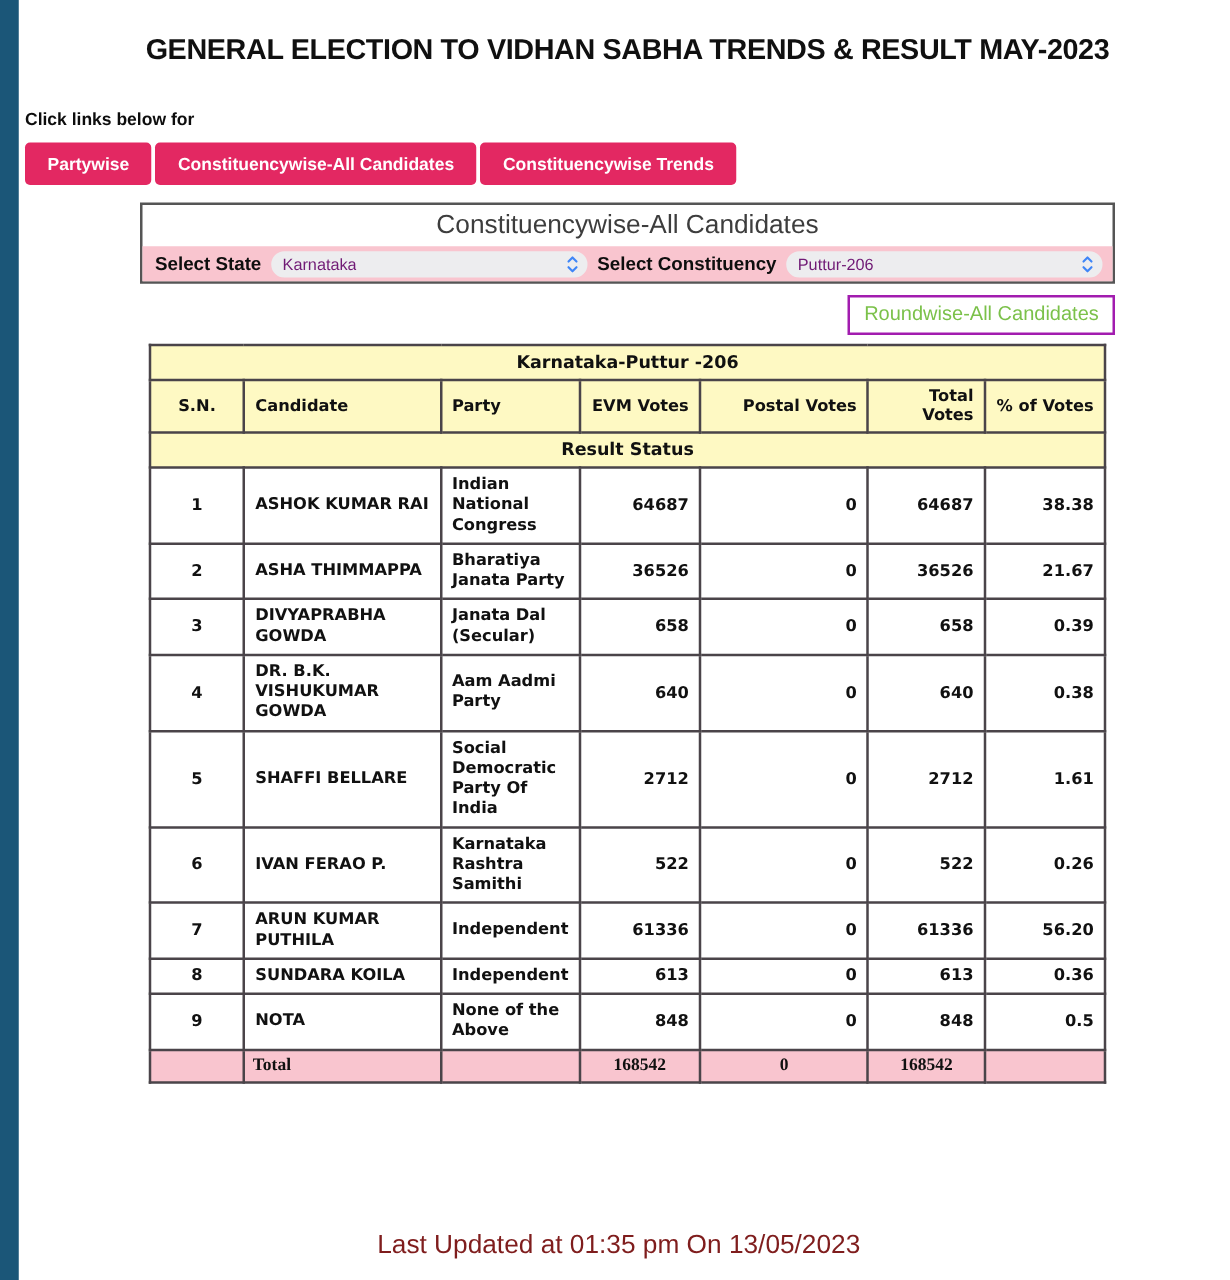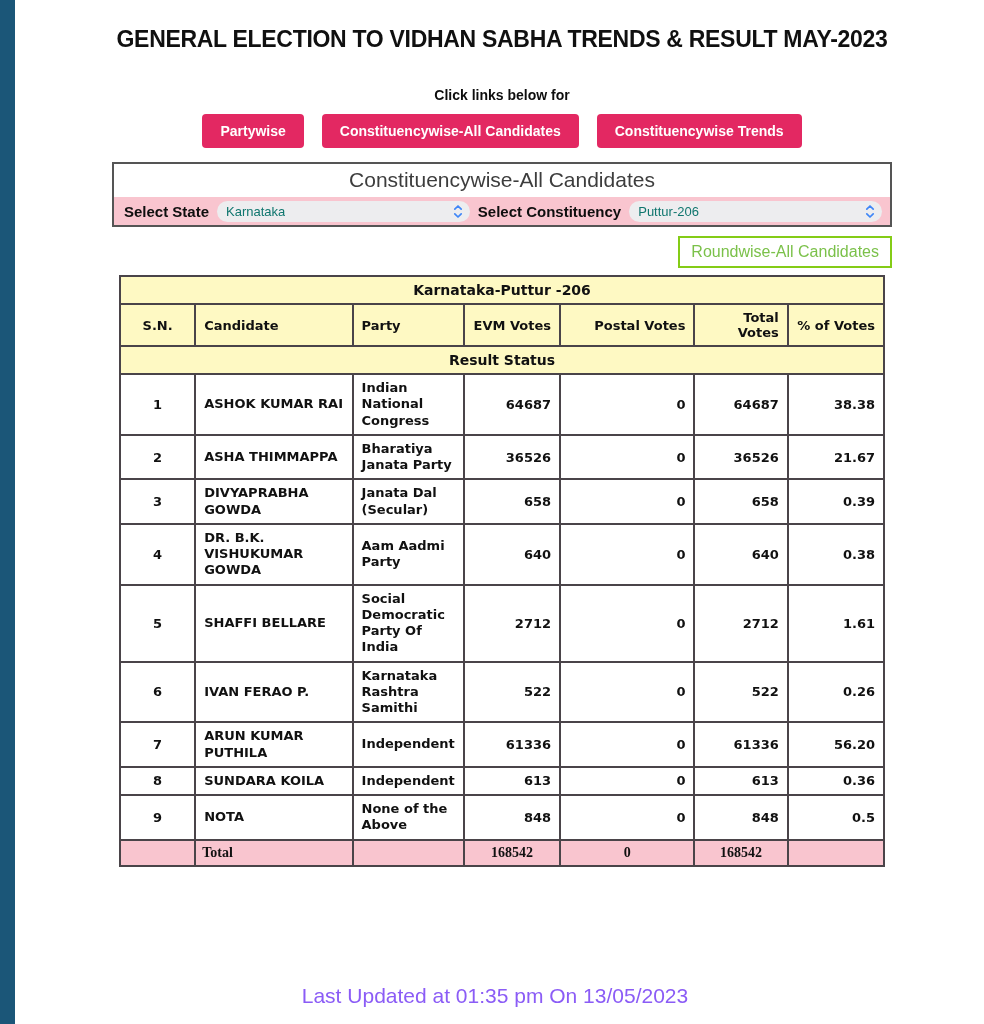--- a/index.html
+++ b/index.html
@@ -22,30 +22,29 @@
   .page-title {
     margin-top: 26px;
     text-align: center;
     font-size: 23px;
     font-weight: bold;
     letter-spacing: -0.3px;
     color: #101010;
   }
   .click-links {
     margin-top: 34px;
-    text-align: center;
+    text-align: left;
     font-size: 14px;
     font-weight: bold;
     color: #0d0d0d;
   }
   .nav-buttons {
     margin-top: 11px;
     display: flex;
-    justify-content: center;
-    gap: 18px;
+    gap: 3px;
   }
   .nav-btn {
     background: #e32862;
     color: #ffffff;
     font-family: "Liberation Sans", sans-serif;
     font-size: 14px;
     font-weight: bold;
     border: none;
     border-radius: 4px;
     padding: 9px 18px;
@@ -85,34 +84,34 @@
     justify-content: space-between;
     background: #ededef;
     border-radius: 11px;
     height: 21px;
     padding: 0 7px 0 9px;
     cursor: pointer;
     min-width: 0;
   }
   .select-value {
     font-size: 13px;
-    color: #0f766e;
+    color: #701a75;
     white-space: nowrap;
     overflow: hidden;
   }
   .chevron { flex: 0 0 auto; display: flex; align-items: center; }
 
   .roundwise-wrap {
     width: 780px;
     margin: 9px auto 0 auto;
     text-align: right;
   }
   .roundwise-btn {
     background: #ffffff;
-    border: 2px solid #84cc16;
+    border: 2px solid #a21caf;
     color: #7bc14a;
     font-family: "Liberation Sans", sans-serif;
     font-size: 16px;
     padding: 5px 11px;
     cursor: pointer;
   }
 
   table.results {
     width: 766px;
     margin: 7px auto 0 auto;
@@ -146,21 +145,21 @@
     font-size: 14px;
     padding: 4px 6px;
   }
   .footer {
     position: absolute;
     left: 15px;
     top: 984px;
     width: 960px;
     text-align: center;
     font-size: 21px;
-    color: #8b5cf6;
+    color: #7f1d1d;
   }
 
   
   col.w-sn { width: 10%; }
   col.w-cand { width: 20.8%; }
   col.w-party { width: 13.2%; }
   col.w-evm { width: 12.8%; }
   col.w-postal { width: 18%; }
   col.w-total { width: 12.4%; }
   col.w-pct { width: 12.8%; }

